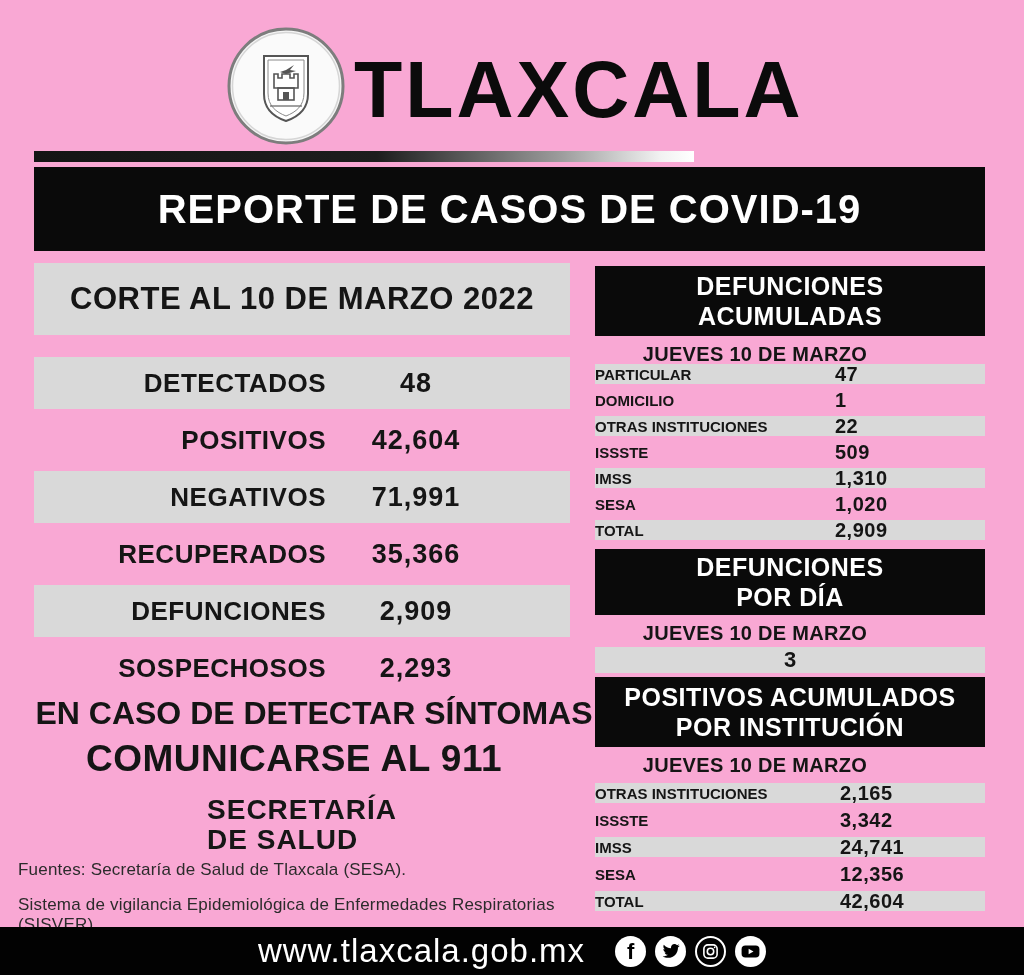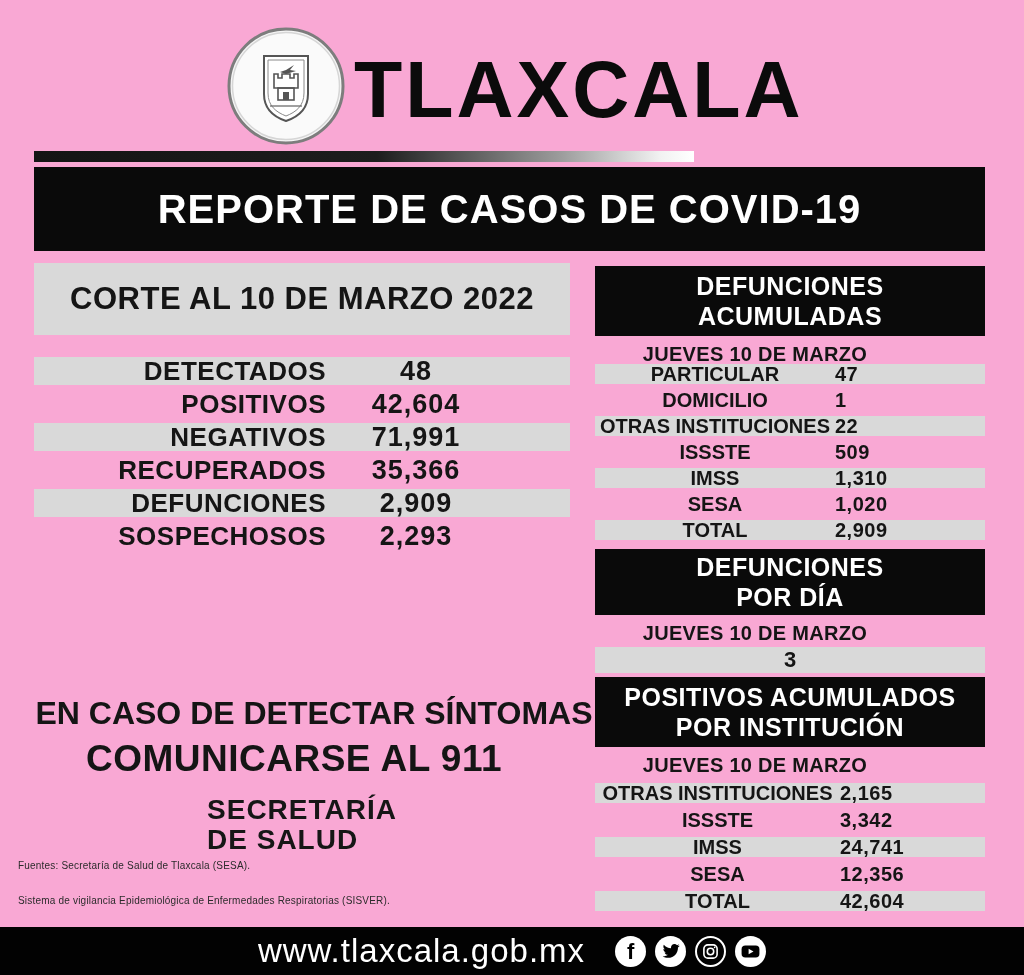--- a/index.html
+++ b/index.html
@@ -18,55 +18,55 @@
   .banner { position:absolute; left:34px; top:167px; width:951px; height:84px;
             background:#0a0a0a; color:#fff; display:flex; align-items:center; justify-content:center;
             font-size:40px; font-weight:bold; letter-spacing:1px; white-space:nowrap; }
 
   
   .corte { position:absolute; left:34px; top:263px; width:536px; height:72px; background:#d9d9d9;
            display:flex; align-items:center; justify-content:center;
            font-size:31px; font-weight:bold; letter-spacing:0.5px; color:#151515; }
 
   .stats { position:absolute; left:34px; top:357px; width:536px; }
-  .stats .trow { display:flex; height:28px; margin-bottom:5px; align-items:center;
+  .stats .trow { display:flex; height:52px; margin-bottom:5px; align-items:center;
                  font-weight:bold; color:#151515; }
   .stats .trow:nth-child(odd) { background:#d9d9d9; }
   .stats .tlabel { width:292px; text-align:right; font-size:26px; letter-spacing:0.5px; }
   .stats .tvalue { width:180px; text-align:center; font-size:27px; letter-spacing:1px; }
 
   .notice1 { position:absolute; left:18px; top:695px; width:568px; text-align:center;
              font-size:32px; font-weight:bold; color:#151515; white-space:nowrap;margin-left:12px; }
   .notice2 { position:absolute; left:10px; top:738px; width:568px; text-align:center;
              font-size:37px; font-weight:bold; letter-spacing:0.5px; color:#151515; white-space:nowrap; }
   .secretaria { position:absolute; left:34px; top:795px; width:536px; text-align:center; }
   .secretaria .inner { display:inline-block; text-align:left; font-size:28px; font-weight:bold;
                        line-height:30px; letter-spacing:1px; color:#161616; }
-  .src { position:absolute; left:18px; width:600px; font-size:10px; color:#2b2b2b; letter-spacing:0.2px; }
+  .src { position:absolute; left:18px; width:600px; font-size:17px; color:#2b2b2b; letter-spacing:0.2px; }
   .src1 { top:860px; }
   .src2 { top:895px; }
 
   
   .rbox { position:absolute; left:595px; width:390px; background:#0a0a0a; color:#fff;
           display:flex; flex-direction:column; align-items:center; justify-content:center;
           font-size:25px; font-weight:bold; line-height:30px; letter-spacing:0.5px; text-align:center; }
   .rbox1 { top:266px; height:70px; }
   .rbox2 { top:549px; height:66px; }
   .rbox3 { top:677px; height:70px; }
 
   .rdate { position:absolute; left:560px; width:390px; text-align:center;
            font-size:20px; font-weight:bold; color:#151515; letter-spacing:0.3px; }
   .rdate1 { top:343px; }
   .rdate2 { top:622px; }
   .rdate3 { top:754px; }
 
   .rtable { position:absolute; left:595px; width:390px; }
   .rtable .trow { display:flex; align-items:center; font-weight:bold; color:#151515; }
   .rtable .trow:nth-child(odd) { background:#d9d9d9; }
-  .rtable .tlabel { text-align:center; font-size:20px; }
+  .rtable .tlabel { text-align:left; font-size:15px; }
   .rtable .tvalue { font-size:20px; letter-spacing:0.5px; }
 
   .table1 { top:364px; }
   .table1 .trow { height:20px; margin-bottom:6px; }
   .table1 .tlabel { width:240px; }
   .table1 .tvalue { width:110px; }
 
   .table2 { top:783px; }
   .table2 .trow { height:20px; margin-bottom:7px; }
   .table2 .tlabel { width:245px; }

